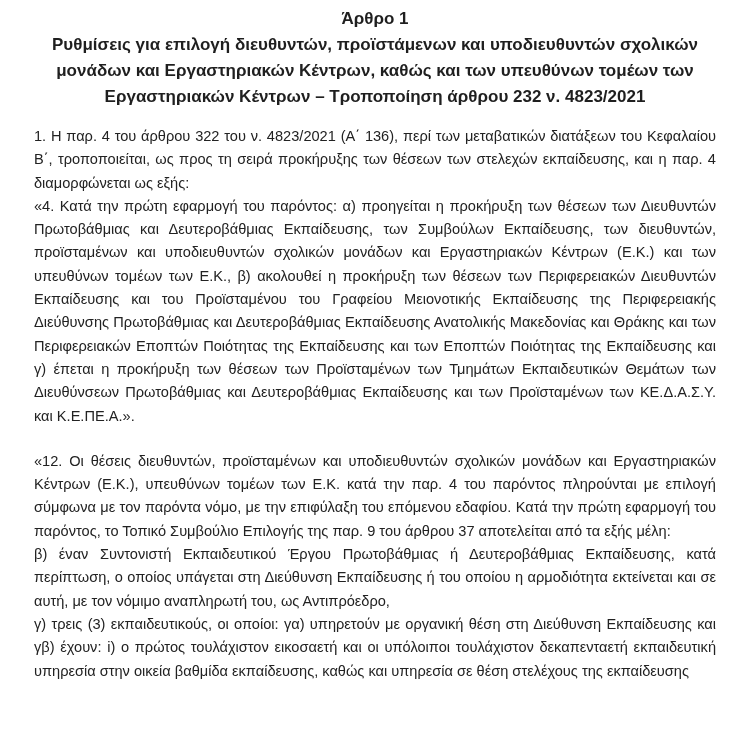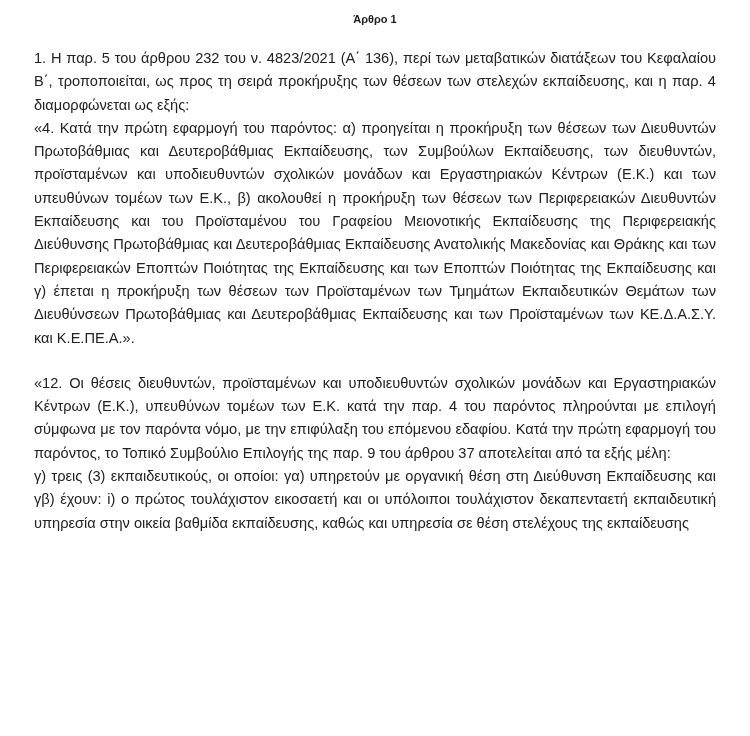--- a/index.html
+++ b/index.html
@@ -18,21 +18,21 @@
   .page {
     box-sizing: border-box;
     width: 750px;
     height: 736px;
     padding: 6px 34px 0 34px;
     background: #ffffff;
   }
   .article-heading {
     text-align: center;
     font-weight: 700;
-    font-size: 11px;
+    font-size: 17px;
     line-height: 26px;
     color: #1f1f1f;
   }
   .article-number {
     text-align: center;
   }
   .article-title {
     text-align: center;
   }
   .doc-body {
@@ -50,29 +50,31 @@
     text-justify: inter-word;
   }
 </style>
 </head>
 <body>
 
 <div class="page">
 
   <div class="article-heading">
     <div class="article-number">Άρθρο 1</div>
+    <div class="article-title">Ρυθμίσεις για επιλογή διευθυντών, προϊστάμενων και υποδιευθυντών σχολικών μονάδων και Εργαστηριακών Κέντρων, καθώς και των υπευθύνων τομέων των Εργαστηριακών Κέντρων – Τροποποίηση άρθρου 232 ν. 4823/2021</div>
   </div>
 
   <div class="doc-body">
 
     <div class="law-paragraph">
-      <p>1. Η παρ. 5 του άρθρου 232 του ν. 4823/2021 (Α΄ 136), περί των μεταβατικών διατάξεων του Κεφαλαίου Β΄, τροποποιείται, ως προς τη σειρά προκήρυξης των θέσεων των στελεχών εκπαίδευσης, και η παρ. 4 διαμορφώνεται ως εξής:</p>
+      <p>1. Η παρ. 4 του άρθρου 322 του ν. 4823/2021 (Α΄ 136), περί των μεταβατικών διατάξεων του Κεφαλαίου Β΄, τροποποιείται, ως προς τη σειρά προκήρυξης των θέσεων των στελεχών εκπαίδευσης, και η παρ. 4 διαμορφώνεται ως εξής:</p>
       <p>«4. Κατά την πρώτη εφαρμογή του παρόντος: α) προηγείται η προκήρυξη των θέσεων των Διευθυντών Πρωτοβάθμιας και Δευτεροβάθμιας Εκπαίδευσης, των Συμβούλων Εκπαίδευσης, των διευθυντών, προϊσταμένων και υποδιευθυντών σχολικών μονάδων και Εργαστηριακών Κέντρων (Ε.Κ.) και των υπευθύνων τομέων των Ε.Κ., β) ακολουθεί η προκήρυξη των θέσεων των Περιφερειακών Διευθυντών Εκπαίδευσης και του Προϊσταμένου του Γραφείου Μειονοτικής Εκπαίδευσης της Περιφερειακής Διεύθυνσης Πρωτοβάθμιας και Δευτεροβάθμιας Εκπαίδευσης Ανατολικής Μακεδονίας και Θράκης και των Περιφερειακών Εποπτών Ποιότητας της Εκπαίδευσης και των Εποπτών Ποιότητας της Εκπαίδευσης και γ) έπεται η προκήρυξη των θέσεων των Προϊσταμένων των Τμημάτων Εκπαιδευτικών Θεμάτων των Διευθύνσεων Πρωτοβάθμιας και Δευτεροβάθμιας Εκπαίδευσης και των Προϊσταμένων των ΚΕ.Δ.Α.Σ.Υ. και Κ.Ε.ΠΕ.Α.».</p>
     </div>
 
     <div class="law-paragraph">
       <p>«12. Οι θέσεις διευθυντών, προϊσταμένων και υποδιευθυντών σχολικών μονάδων και Εργαστηριακών Κέντρων (Ε.Κ.), υπευθύνων τομέων των Ε.Κ. κατά την παρ. 4 του παρόντος πληρούνται με επιλογή σύμφωνα με τον παρόντα νόμο, με την επιφύλαξη του επόμενου εδαφίου. Κατά την πρώτη εφαρμογή του παρόντος, το Τοπικό Συμβούλιο Επιλογής της παρ. 9 του άρθρου 37 αποτελείται από τα εξής μέλη:</p>
+      <p>β) έναν Συντονιστή Εκπαιδευτικού Έργου Πρωτοβάθμιας ή Δευτεροβάθμιας Εκπαίδευσης, κατά περίπτωση, ο οποίος υπάγεται στη Διεύθυνση Εκπαίδευσης ή του οποίου η αρμοδιότητα εκτείνεται και σε αυτή, με τον νόμιμο αναπληρωτή του, ως Αντιπρόεδρο,</p>
       <p>γ) τρεις (3) εκπαιδευτικούς, οι οποίοι: γα) υπηρετούν με οργανική θέση στη Διεύθυνση Εκπαίδευσης και γβ) έχουν: i) ο πρώτος τουλάχιστον εικοσαετή και οι υπόλοιποι τουλάχιστον δεκαπενταετή εκπαιδευτική υπηρεσία στην οικεία βαθμίδα εκπαίδευσης, καθώς και υπηρεσία σε θέση στελέχους της εκπαίδευσης</p>
     </div>
 
   </div>
 
 </div>
 
 </body></html>

